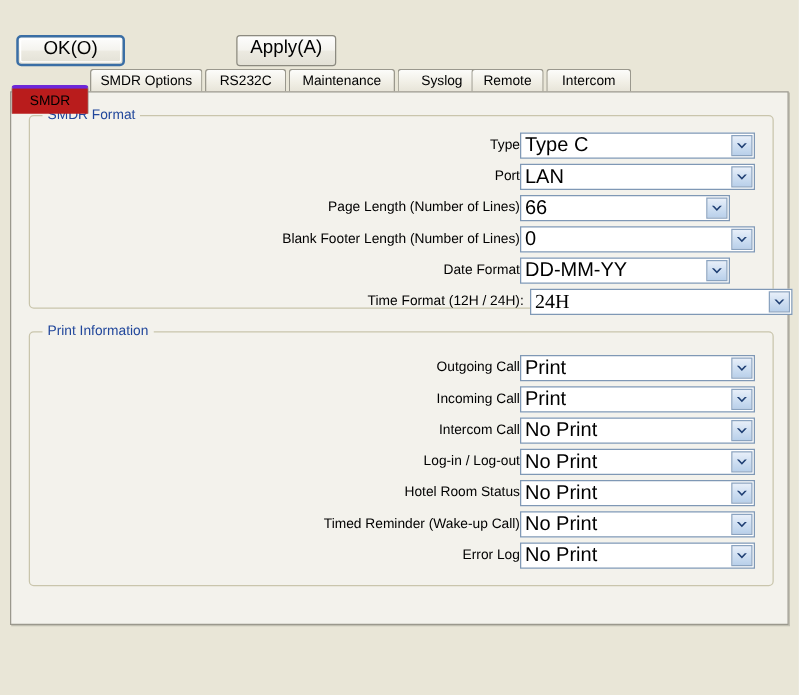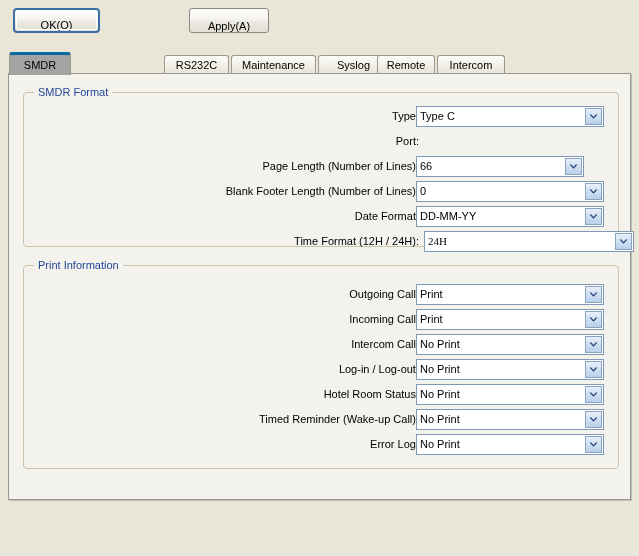--- a/index.html
+++ b/index.html
@@ -19,30 +19,30 @@
 
   
   .button-bar {
     position: absolute;
     left: 0; top: 0;
     width: 639px;
     height: 48px;
   }
   .dlg-button {
     position: absolute;
-    top: 8px;
+    top: 28px;
     height: 25px;
     background: linear-gradient(to bottom, #fdfdfd 0%, #f4f3ee 48%, #eceae1 52%, #e3e1d6 100%);
     border: 1px solid #8c8a80;
     border-radius: 3px;
     font-family: "Liberation Sans", sans-serif;
-    font-size: 11px;
+    font-size: 15px;
     color: #000;
     display: flex;
-    align-items: flex-end;
+    align-items: flex-start;
     justify-content: center;
     box-sizing: border-box;
     cursor: default;
     padding: 0;
   }
   .dlg-button.default {
     border: 2px solid #3a6ea5;
     border-radius: 4px;
     box-shadow: 0 0 0 0px #fff;
   }
@@ -77,25 +77,25 @@
     display: flex;
     align-items: center;
     justify-content: center;
     font-size: 11px;
     color: #000;
     cursor: default;
     padding: 0 7px;
     white-space: nowrap;
   }
   .tab.active {
-    top: 0px;
+    top: 16px;
     height: 23px;
-    background: #a3a3a3;
+    background: #b91c1c;
     border: 1px solid #9a988d;
-    border-top: 3px solid #0369a1;
+    border-top: 3px solid #6d28d9;
     border-bottom: none;
     z-index: 5;
     font-weight: normal;
   }
 
   
   .panel {
     position: absolute;
     left: 8px;
     top: 73px;
@@ -151,21 +151,21 @@
     background: #ffffff;
     border: 1px solid #7f98b5;
     box-sizing: border-box;
     display: flex;
     align-items: center;
     cursor: default;
   }
   .combobox .cb-value {
     flex: 1;
     padding-left: 3px;
-    font-size: 11px;
+    font-size: 16px;
     color: #000;
     line-height: 19px;
     white-space: nowrap;
     overflow: hidden;
   }
   .combobox .cb-arrow {
     width: 17px;
     height: 17px;
     margin-right: 1px;
     background: linear-gradient(to bottom, #e8eff9 0%, #cfdff2 50%, #b9d0ea 100%);
@@ -188,20 +188,23 @@
   </button>
   <button class="dlg-button" id="btn-apply">
     <span>Apply(A)</span>
   </button>
 </div>
 
 <div class="tab-strip">
   <div class="tab active" style="left:0px;   width:62px;">
       <span>SMDR</span>
     </div>
+  <div class="tab" style="left:63px;  width:90px;">
+      <span>SMDR Options</span>
+    </div>
   <div class="tab" style="left:155px; width:65px;">
       <span>RS232C</span>
     </div>
   <div class="tab" style="left:222px; width:85px;">
       <span>Maintenance</span>
     </div>
   <div class="tab" style="left:309px; width:71px;">
       <span>Syslog</span>
     </div>
   <div class="tab" style="left:368px; width:58px;">
@@ -224,20 +227,28 @@
         <span class="cb-arrow">
           <svg width="9" height="6" viewBox="0 0 9 6">
               <path d="M0.5 0.5 L4.5 4.8 L8.5 0.5 L6.8 0.5 L4.5 3.0 L2.2 0.5 Z" fill="#1f3f73"></path>
             </svg>
         </span>
       </div>
     </div>
 
     <div class="form-row" style="left:0; top:38px; width:580px;">
       <span class="field-label" style="right:185px;">Port:</span>
+      <div class="combobox" style="left:392px; width:188px;">
+        <span class="cb-value">LAN</span>
+        <span class="cb-arrow">
+          <svg width="9" height="6" viewBox="0 0 9 6">
+              <path d="M0.5 0.5 L4.5 4.8 L8.5 0.5 L6.8 0.5 L4.5 3.0 L2.2 0.5 Z" fill="#1f3f73"></path>
+            </svg>
+        </span>
+      </div>
     </div>
 
     <div class="form-row" style="left:0; top:63px; width:580px;">
       <span class="field-label" style="right:185px;">Page Length (Number of Lines):</span>
       <div class="combobox" style="left:392px; width:168px;">
         <span class="cb-value">66</span>
         <span class="cb-arrow">
           <svg width="9" height="6" viewBox="0 0 9 6">
               <path d="M0.5 0.5 L4.5 4.8 L8.5 0.5 L6.8 0.5 L4.5 3.0 L2.2 0.5 Z" fill="#1f3f73"></path>
             </svg>
@@ -252,21 +263,21 @@
         <span class="cb-arrow">
           <svg width="9" height="6" viewBox="0 0 9 6">
               <path d="M0.5 0.5 L4.5 4.8 L8.5 0.5 L6.8 0.5 L4.5 3.0 L2.2 0.5 Z" fill="#1f3f73"></path>
             </svg>
         </span>
       </div>
     </div>
 
     <div class="form-row" style="left:0; top:113px; width:580px;">
       <span class="field-label" style="right:185px;">Date Format:</span>
-      <div class="combobox" style="left:392px; width:188px;">
+      <div class="combobox" style="left:392px; width:168px;">
         <span class="cb-value">DD-MM-YY</span>
         <span class="cb-arrow">
           <svg width="9" height="6" viewBox="0 0 9 6">
               <path d="M0.5 0.5 L4.5 4.8 L8.5 0.5 L6.8 0.5 L4.5 3.0 L2.2 0.5 Z" fill="#1f3f73"></path>
             </svg>
         </span>
       </div>
     </div>
 
     <div class="form-row" style="left:0; top:138px; width:580px;">

